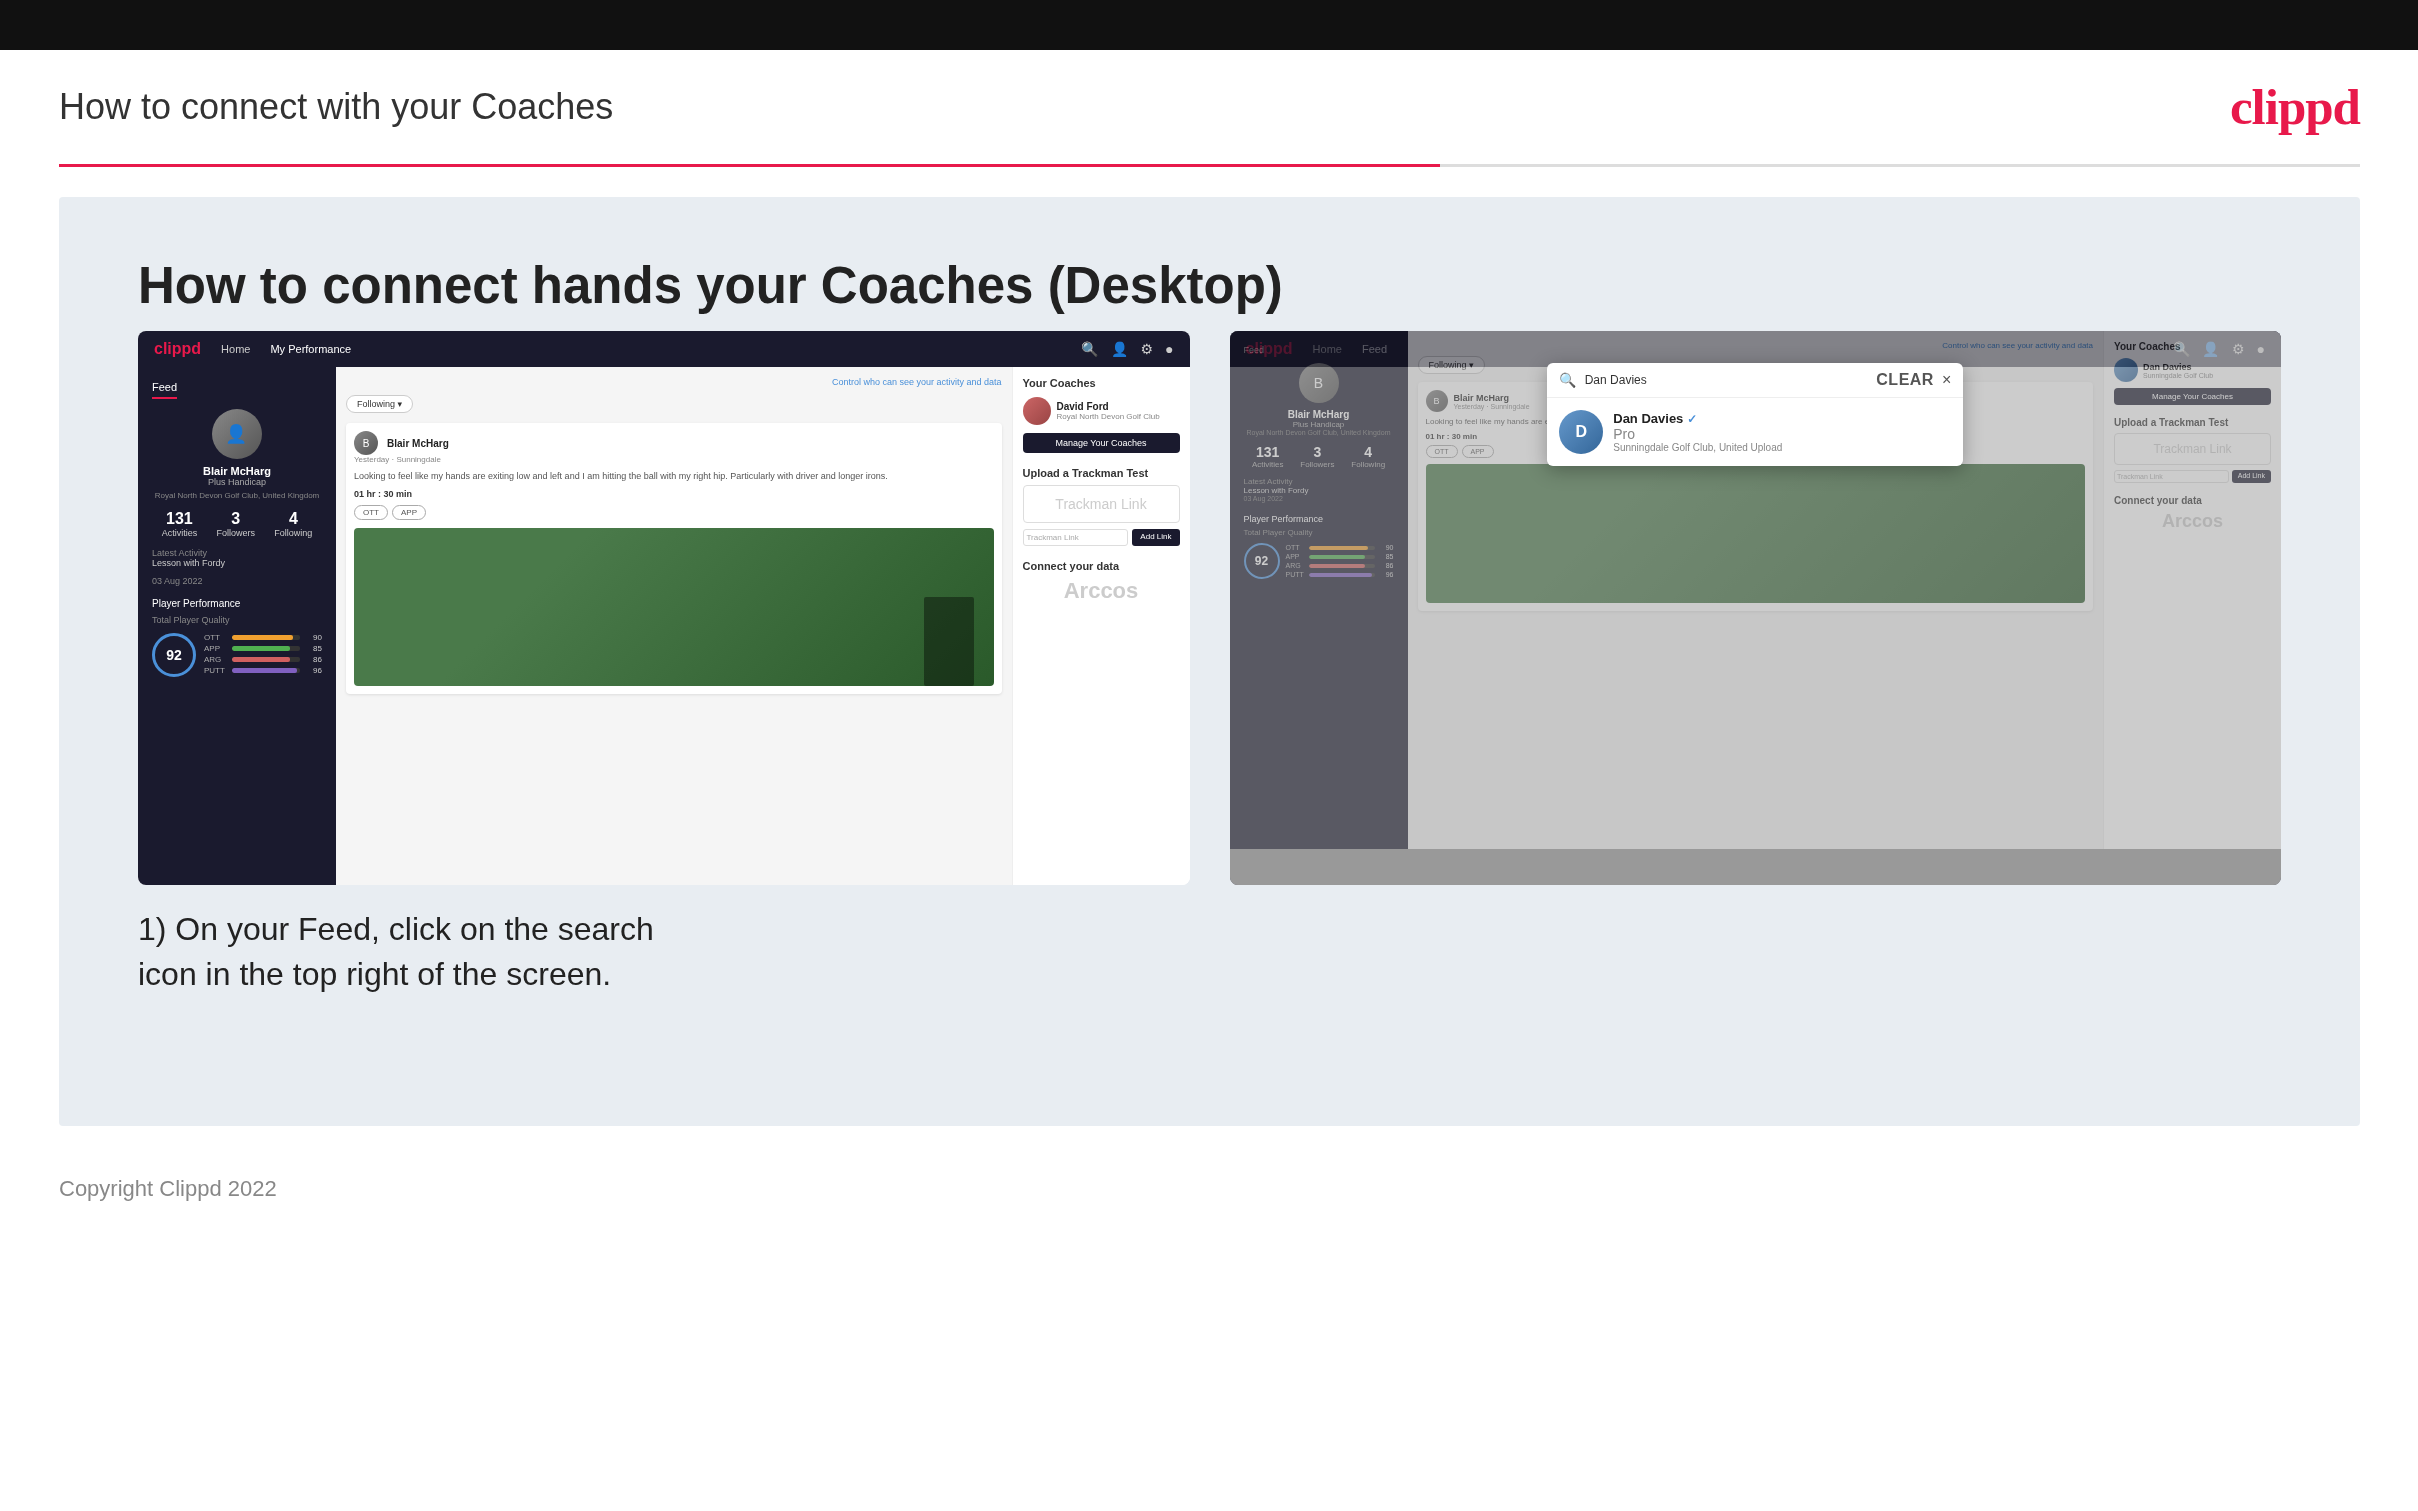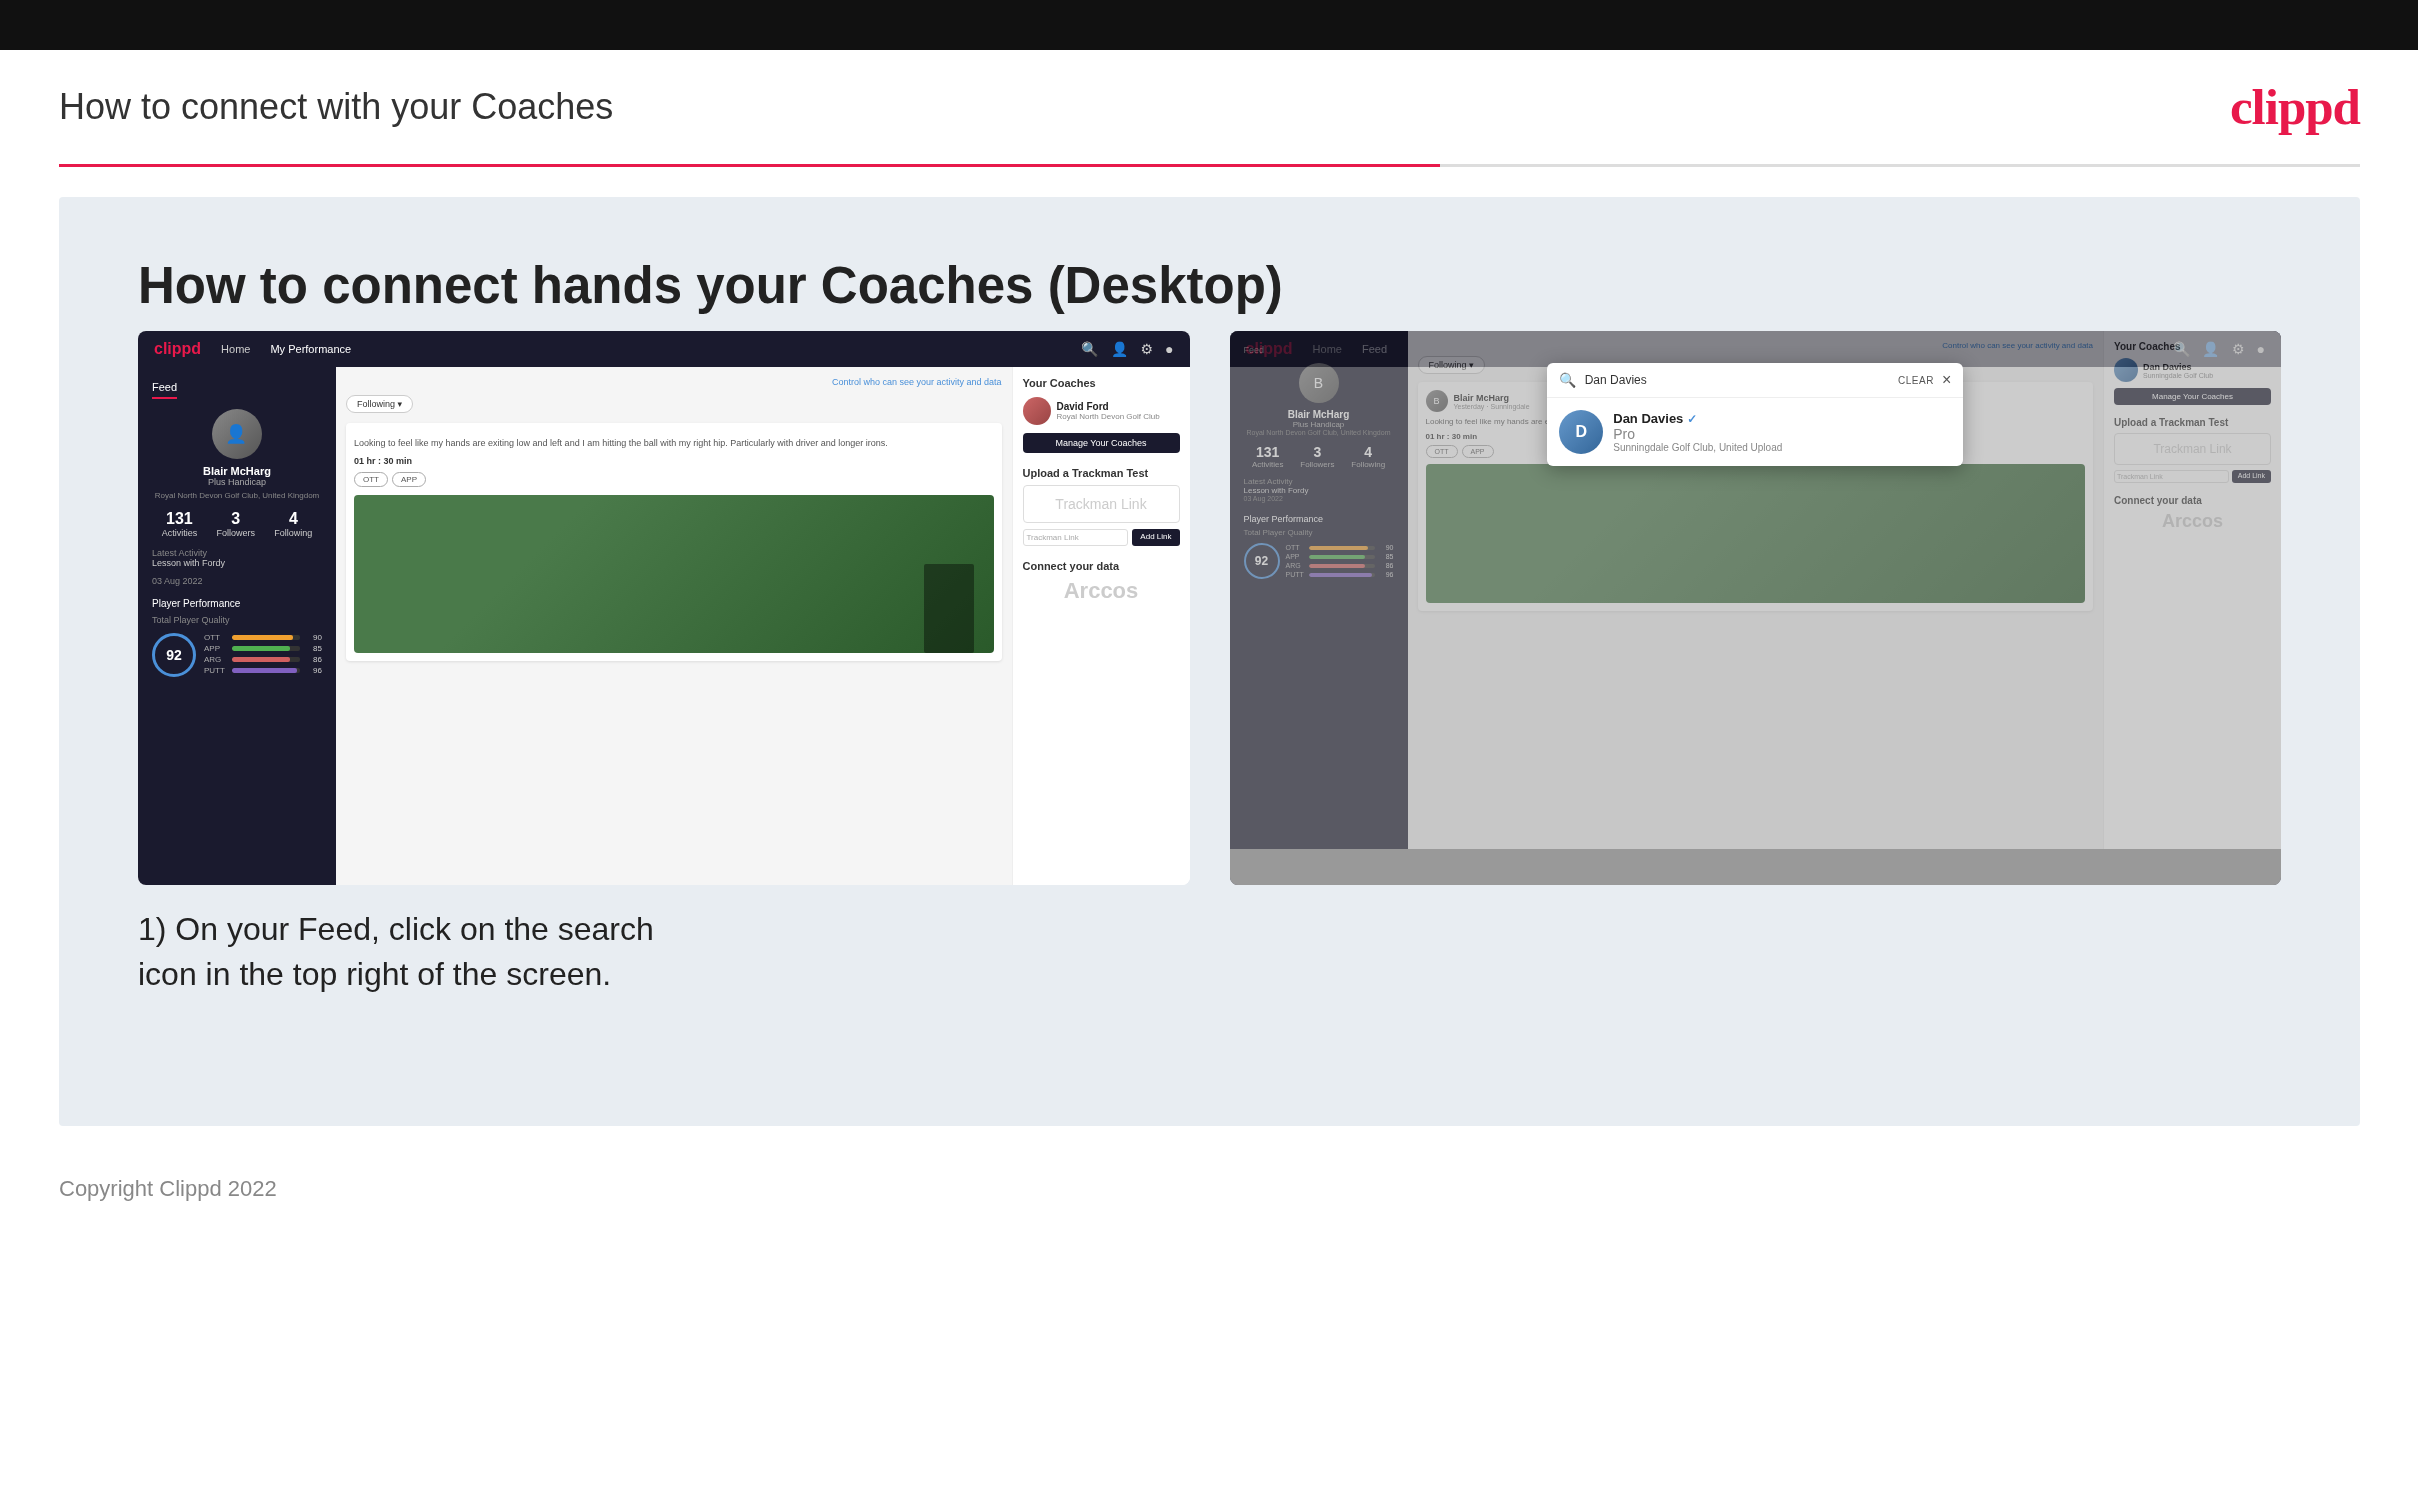--- a/index.html
+++ b/index.html
@@ -489,23 +489,23 @@
       font-size: 14px;
     }
     .ss-search-input {
       flex: 1;
       font-size: 12px;
       color: #333;
       border: none;
       outline: none;
     }
     .ss-clear-btn {
-      font-size: 10px;
+      font-size: 16px;
       color: #555;
-      font-weight: 400;
+      font-weight: 700;
       letter-spacing: 0.5px;
     }
     .ss-close-btn {
       font-size: 16px;
       color: #555;
     }
     .ss-search-result {
       padding: 12px;
       display: flex;
       align-items: center;
@@ -698,20 +698,25 @@
             </div>
 
             <div class="ss-middle">
               <div class="ss-control-link">Control who can see your activity and data</div>
               <div class="ss-following-row">
                 <div class="ss-following-btn">
                   <span>Following ▾</span>
                 </div>
               </div>
               <div class="ss-post-card">
+                <div>
+                  <span class="ss-post-avatar">B</span>
+                  <span class="ss-post-name">Blair McHarg</span>
+                  <div class="ss-post-sub">Yesterday · Sunningdale</div>
+                </div>
                 <div class="ss-post-body">Looking to feel like my hands are exiting low and left and I am hitting the ball with my right hip. Particularly with driver and longer irons.</div>
                 <div class="ss-post-duration">01 hr : 30 min</div>
                 <div class="ss-post-btns">
                   <div class="ss-post-btn">OTT</div>
                   <div class="ss-post-btn">APP</div>
                 </div>
                 <div class="ss-photo-placeholder">
                   <div class="ss-photo-golfer"></div>
                 </div>
               </div>

